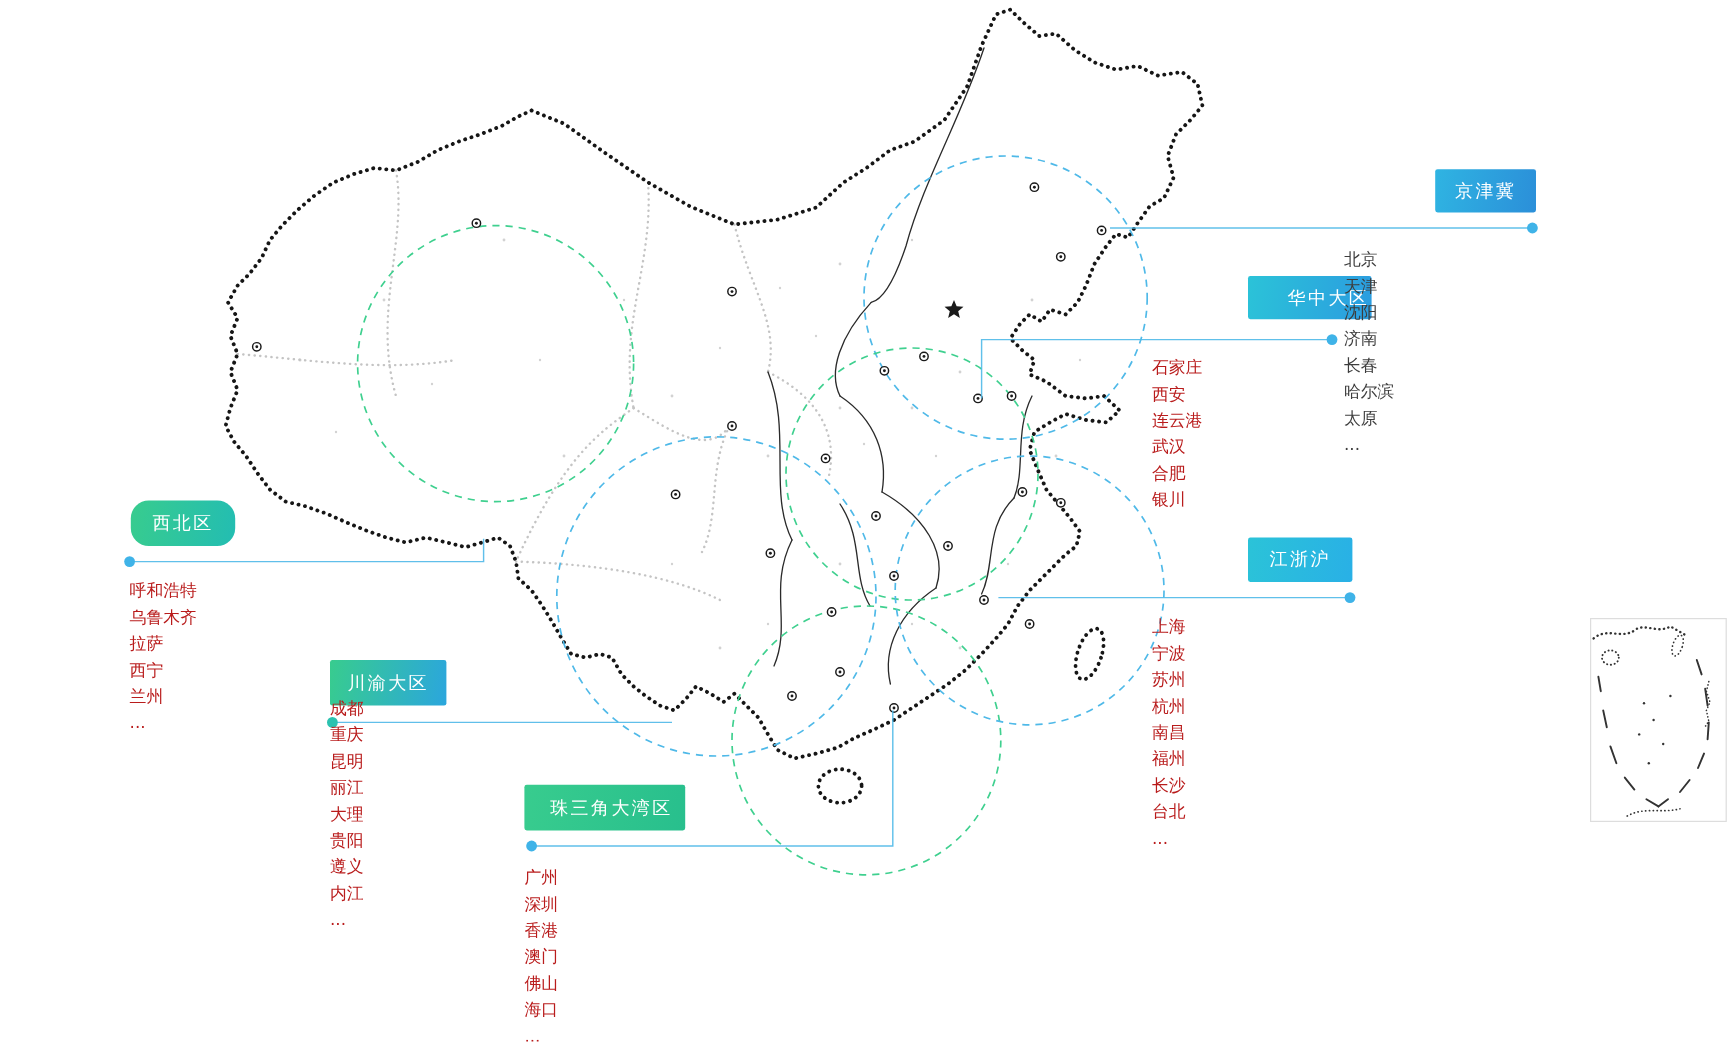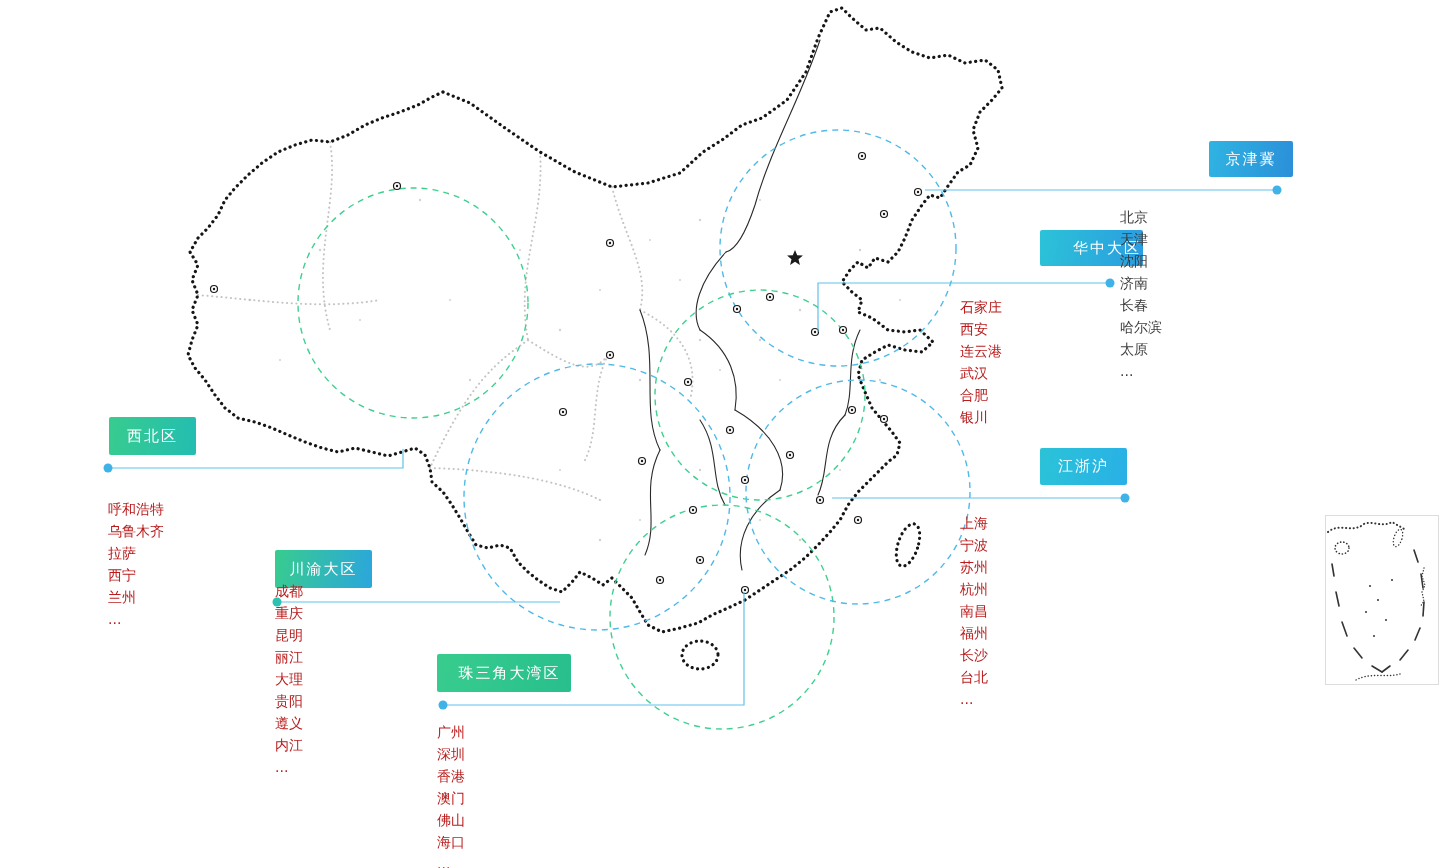--- a/index.html
+++ b/index.html
@@ -223,27 +223,27 @@
   <g>
     <circle cx="1277" cy="190" r="4.5" fill="#3fb3e8"></circle>
     <circle cx="1110" cy="283" r="4.5" fill="#3fb3e8"></circle>
     <circle cx="1125" cy="498" r="4.5" fill="#3fb3e8"></circle>
     <circle cx="108" cy="468" r="4.5" fill="#3fb3e8"></circle>
     <circle cx="277" cy="602" r="4.5" fill="#2cc2b0"></circle>
     <circle cx="443" cy="705" r="4.5" fill="#3fb3e8"></circle>
   </g>
 </svg>
 
-<div class="badge" style="left: 1196px; top: 141px; width: 84px; height: 36px; background: linear-gradient(100deg, rgb(47, 180, 226), rgb(43, 143, 217)); margin-left: 13px;">京津冀</div>
+<div class="badge" style="left: 1196px; top: 141px; width: 84px; height: 36px; background: linear-gradient(100deg, rgb(47, 180, 226), rgb(43, 143, 217));">京津冀</div>
 
 <div class="badge" style="left: 1040px; top: 230px; width: 103px; height: 36px; background: linear-gradient(100deg, rgb(43, 195, 216), rgb(43, 156, 224)); padding-left: 31px;">华中大区</div>
 
 <div class="badge" style="left: 1040px; top: 448px; width: 87px; height: 37px; background: linear-gradient(100deg, rgb(43, 195, 216), rgb(41, 176, 230)); text-align: center;">江浙沪</div>
 
-<div class="badge" style="left: 109px; top: 417px; width: 87px; height: 38px; background: linear-gradient(100deg, rgb(56, 204, 142), rgb(35, 189, 178));">西北区</div>
+<div class="badge" style="left: 109px; top: 417px; width: 87px; height: 38px; background: linear-gradient(100deg, rgb(56, 204, 142), rgb(35, 189, 178)); border-radius: 15px;">西北区</div>
 
 <div class="badge" style="left: 275px; top: 550px; width: 97px; height: 38px; background: linear-gradient(100deg, rgb(56, 204, 142), rgb(43, 166, 221));">川渝大区</div>
 
 <div class="badge" style="left: 437px; top: 654px; width: 134px; height: 38px; background: linear-gradient(100deg, rgb(56, 204, 142), rgb(40, 191, 141)); padding-left: 11px;">珠三角大湾区</div>
 
 <div class="city-list dark right" style="left:1120px; top:206px; width:165px;">北京
 天津
 沈阳
 济南
 长春
@@ -261,21 +261,21 @@
 <div class="city-list right" style="left:960px; top:512px; width:167px;">上海
 宁波
 苏州
 杭州
 南昌
 福州
 长沙
 台北
 ...</div>
 
-<div class="city-list" style="left:108px; top:482px; width:130px;margin-top:16px;">呼和浩特
+<div class="city-list" style="left:108px; top:482px; width:130px;">呼和浩特
 乌鲁木齐
 拉萨
 西宁
 兰州
 ...</div>
 
 <div class="city-list" style="left:275px; top:580px; width:120px;">成都
 重庆
 昆明
 丽江

